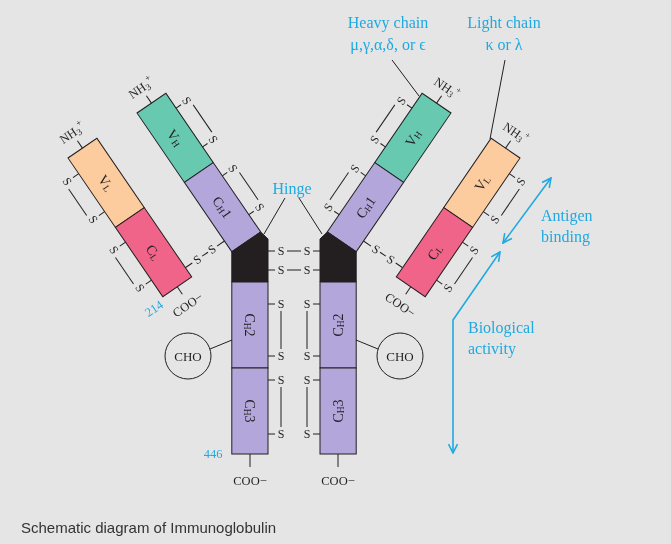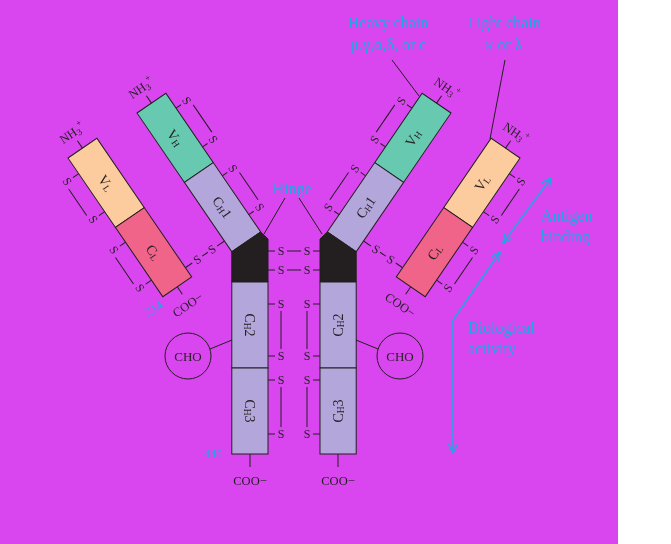--- a/index.html
+++ b/index.html
@@ -1,16 +1,16 @@
 <!DOCTYPE html>
 <html><head>
 <meta charset="utf-8">
 <style>
   html, body { margin: 0; padding: 0; background: #ffffff; }
-  #page { position: relative; width: 618px; height: 544px; background: #d946ef; overflow: hidden; }
+  #page { position: relative; width: 671px; height: 544px; background: #e5e5e5; overflow: hidden; }
   svg#diagram { position: absolute; left: 0; top: 0; }
   .dom, .lbl, .s, .cyan, .term {
     font-family: "Liberation Serif", "DejaVu Serif", serif;
     fill: #231f20;
   }
   .dom { font-size: 14px; text-anchor: middle; dominant-baseline: central; }
   .dom .sub { font-size: 9.5px; }
   .s { font-size: 12px; text-anchor: middle; dominant-baseline: central; }
   .term { font-size: 12.5px; text-anchor: middle; dominant-baseline: central; }
   .term .sm { font-size: 9px; }
@@ -215,13 +215,14 @@
 
   <line class="arrow" x1="503" y1="243" x2="551" y2="178" marker-start="url(#ah)" marker-end="url(#ah)"></line>
   <text class="cyan" x="541" y="221">Antigen</text>
   <text class="cyan" x="541" y="242">binding</text>
 
   <polyline class="arrow" points="500,252 453,320 453,453" marker-start="url(#ah)" marker-end="url(#ah)"></polyline>
   <text class="cyan" x="468" y="333">Biological</text>
   <text class="cyan" x="468" y="354">activity</text>
 </svg>
 
+<div id="caption">Schematic diagram of Immunoglobulin</div>
 </div>
 
 </body></html>

